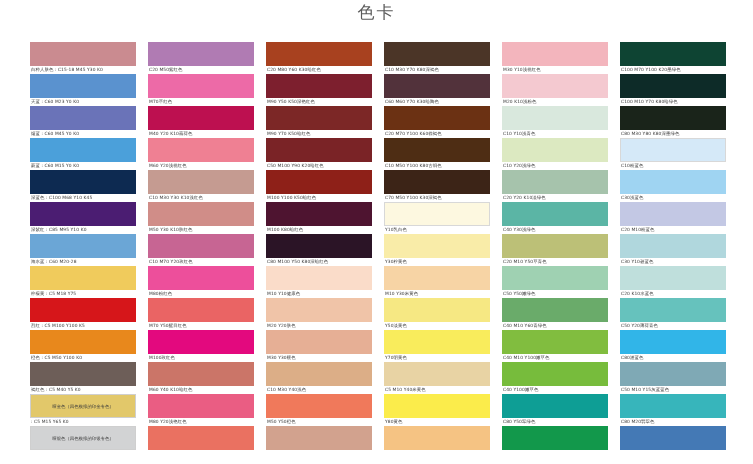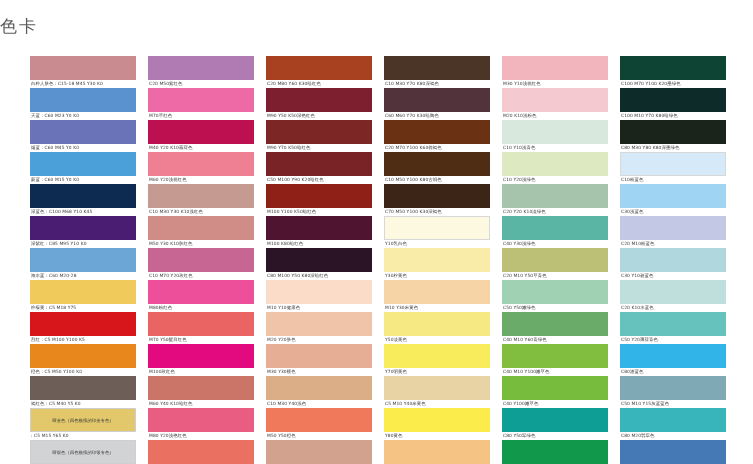--- a/index.html
+++ b/index.html
@@ -7,24 +7,24 @@
     padding: 0;
   }
   body {
     width: 753px;
     height: 464px;
     background: #ffffff;
     font-family: "DejaVu Sans", "Liberation Sans", sans-serif;
     overflow: hidden;
   }
   #page-title {
+    text-align: center;
     font-size: 17px;
     color: #5a5a5a;
     letter-spacing: 2px;
-    padding-top: 14px;
     font-weight: normal;
     margin: 0;
     height: 24px;
     line-height: 24px;
   }
   #grid {
     display: flex;
     justify-content: flex-start;
     padding: 18px 0 0 30px;
     gap: 0px;

